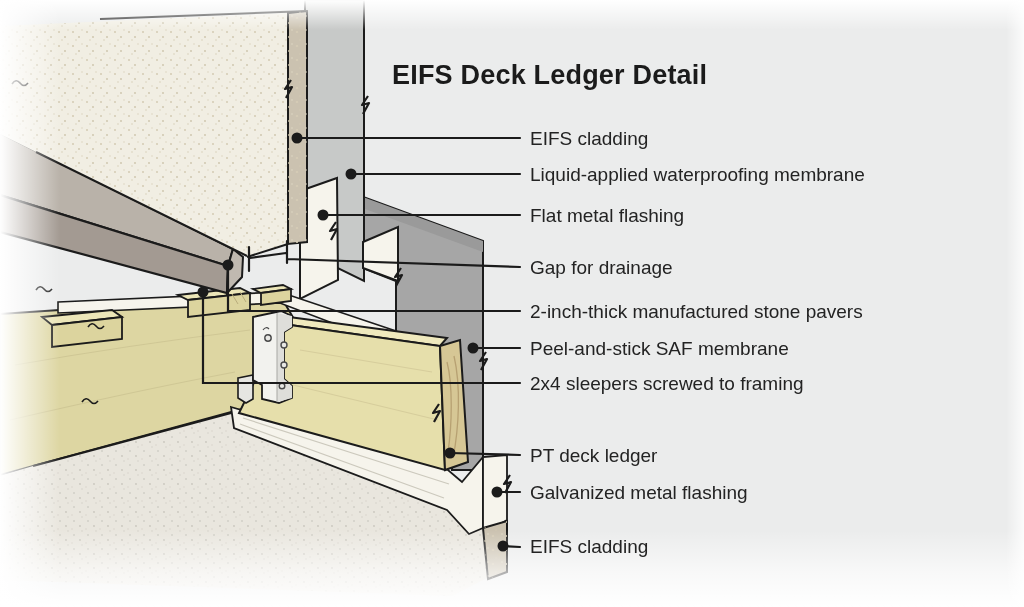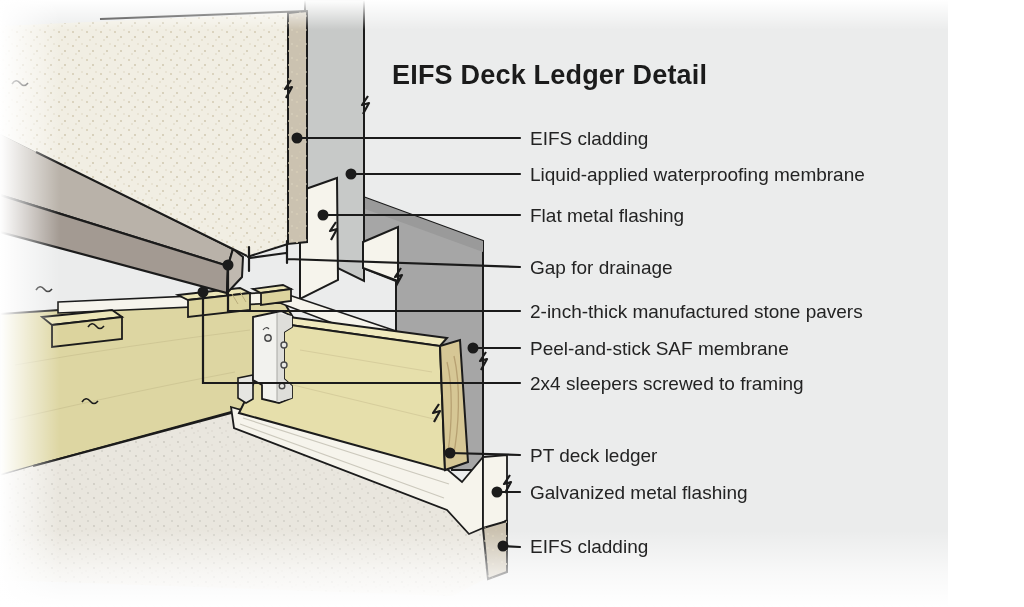--- a/index.html
+++ b/index.html
@@ -1,16 +1,16 @@
 <!DOCTYPE html>
 <html><head>
 <meta charset="utf-8">
 <style>
   html,body{margin:0;padding:0;background:#ffffff;}
-  .stage{position:relative;width:948px;height:607px;overflow:hidden;background:#4d7c0f;
+  .stage{position:relative;width:1024px;height:607px;overflow:hidden;background:#4d7c0f;
          font-family:"Liberation Sans", sans-serif;}
   .stage svg{position:absolute;left:0;top:0;}
   text{font-family:"Liberation Sans", sans-serif;}
   .lbl{font-size:19px;fill:#232323;}
   .ttl{font-size:27px;font-weight:bold;fill:#1b1b1b;letter-spacing:.2px;}
 </style>
 </head>
 <body>
 
 <div class="stage">

